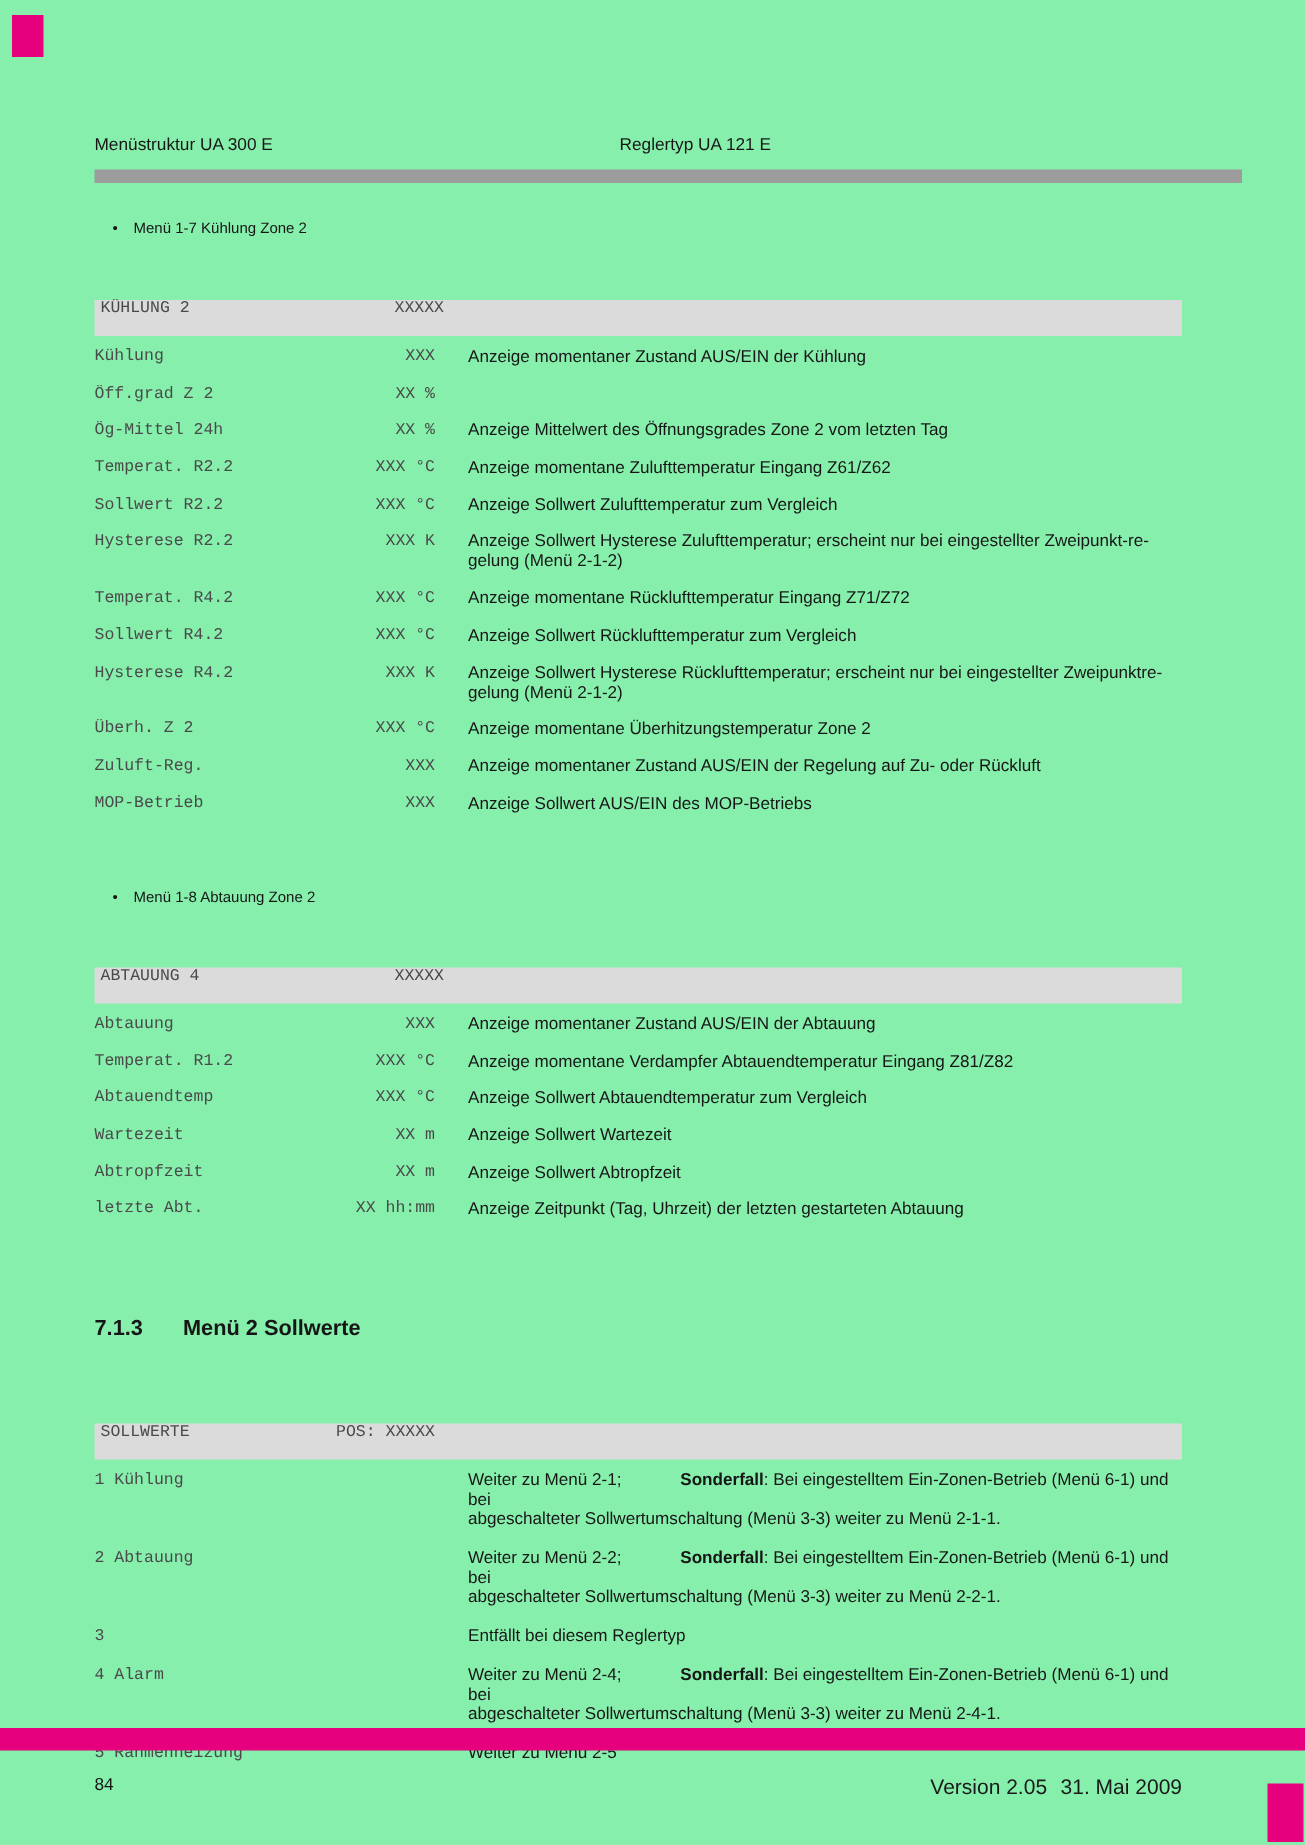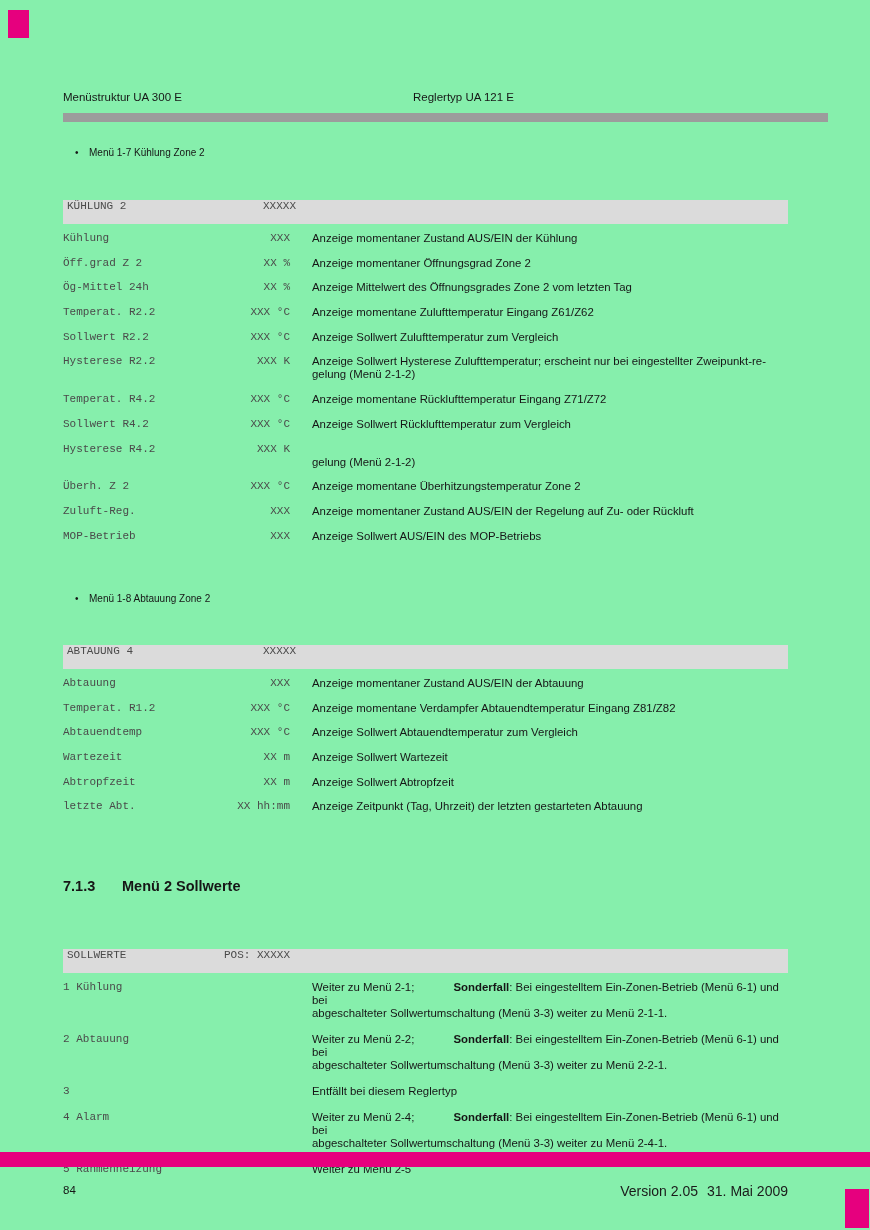--- a/index.html
+++ b/index.html
@@ -67,21 +67,20 @@
           <span class="mono">Kühlung</span>
           <span class="mono">XXX</span>
         </div>
         <div class="desc"><span>Anzeige momentaner Zustand AUS/EIN der Kühlung</span></div>
       </div>
       <div class="t-row">
         <div class="lv">
           <span class="mono">Öff.grad Z 2</span>
           <span class="mono">XX %</span>
         </div>
-        <div class="desc"><span>Anzeige momentaner Öffnungsgrad Zone 2</span></div>
       </div>
       <div class="t-row">
         <div class="lv">
           <span class="mono">Ög-Mittel 24h</span>
           <span class="mono">XX %</span>
         </div>
         <div class="desc"><span>Anzeige Mittelwert des Öffnungsgrades Zone 2 vom letzten Tag</span></div>
       </div>
       <div class="t-row">
         <div class="lv">
@@ -116,21 +115,21 @@
           <span class="mono">Sollwert R4.2</span>
           <span class="mono">XXX °C</span>
         </div>
         <div class="desc"><span>Anzeige Sollwert Rücklufttemperatur zum Vergleich</span></div>
       </div>
       <div class="t-row">
         <div class="lv">
           <span class="mono">Hysterese R4.2</span>
           <span class="mono">XXX K</span>
         </div>
-        <div class="desc"><br><span>gelung (Menü 2-1-2)</span></div>
+        <div class="desc"><span>Anzeige Sollwert Hysterese Rücklufttemperatur; erscheint nur bei eingestellter Zweipunktre-</span><br><span>gelung (Menü 2-1-2)</span></div>
       </div>
       <div class="t-row">
         <div class="lv">
           <span class="mono">Überh. Z 2</span>
           <span class="mono">XXX °C</span>
         </div>
         <div class="desc"><span>Anzeige momentane Überhitzungstemperatur Zone 2</span></div>
       </div>
       <div class="t-row">
         <div class="lv">

